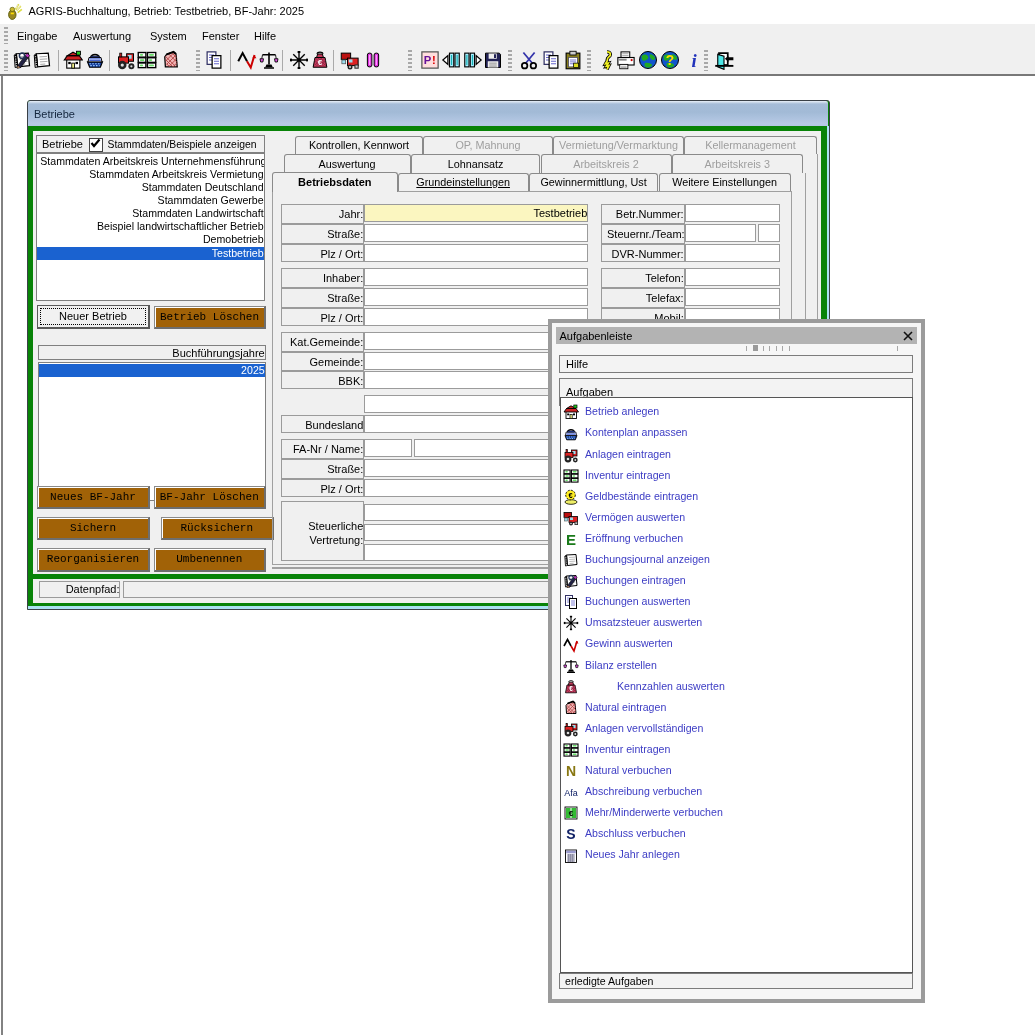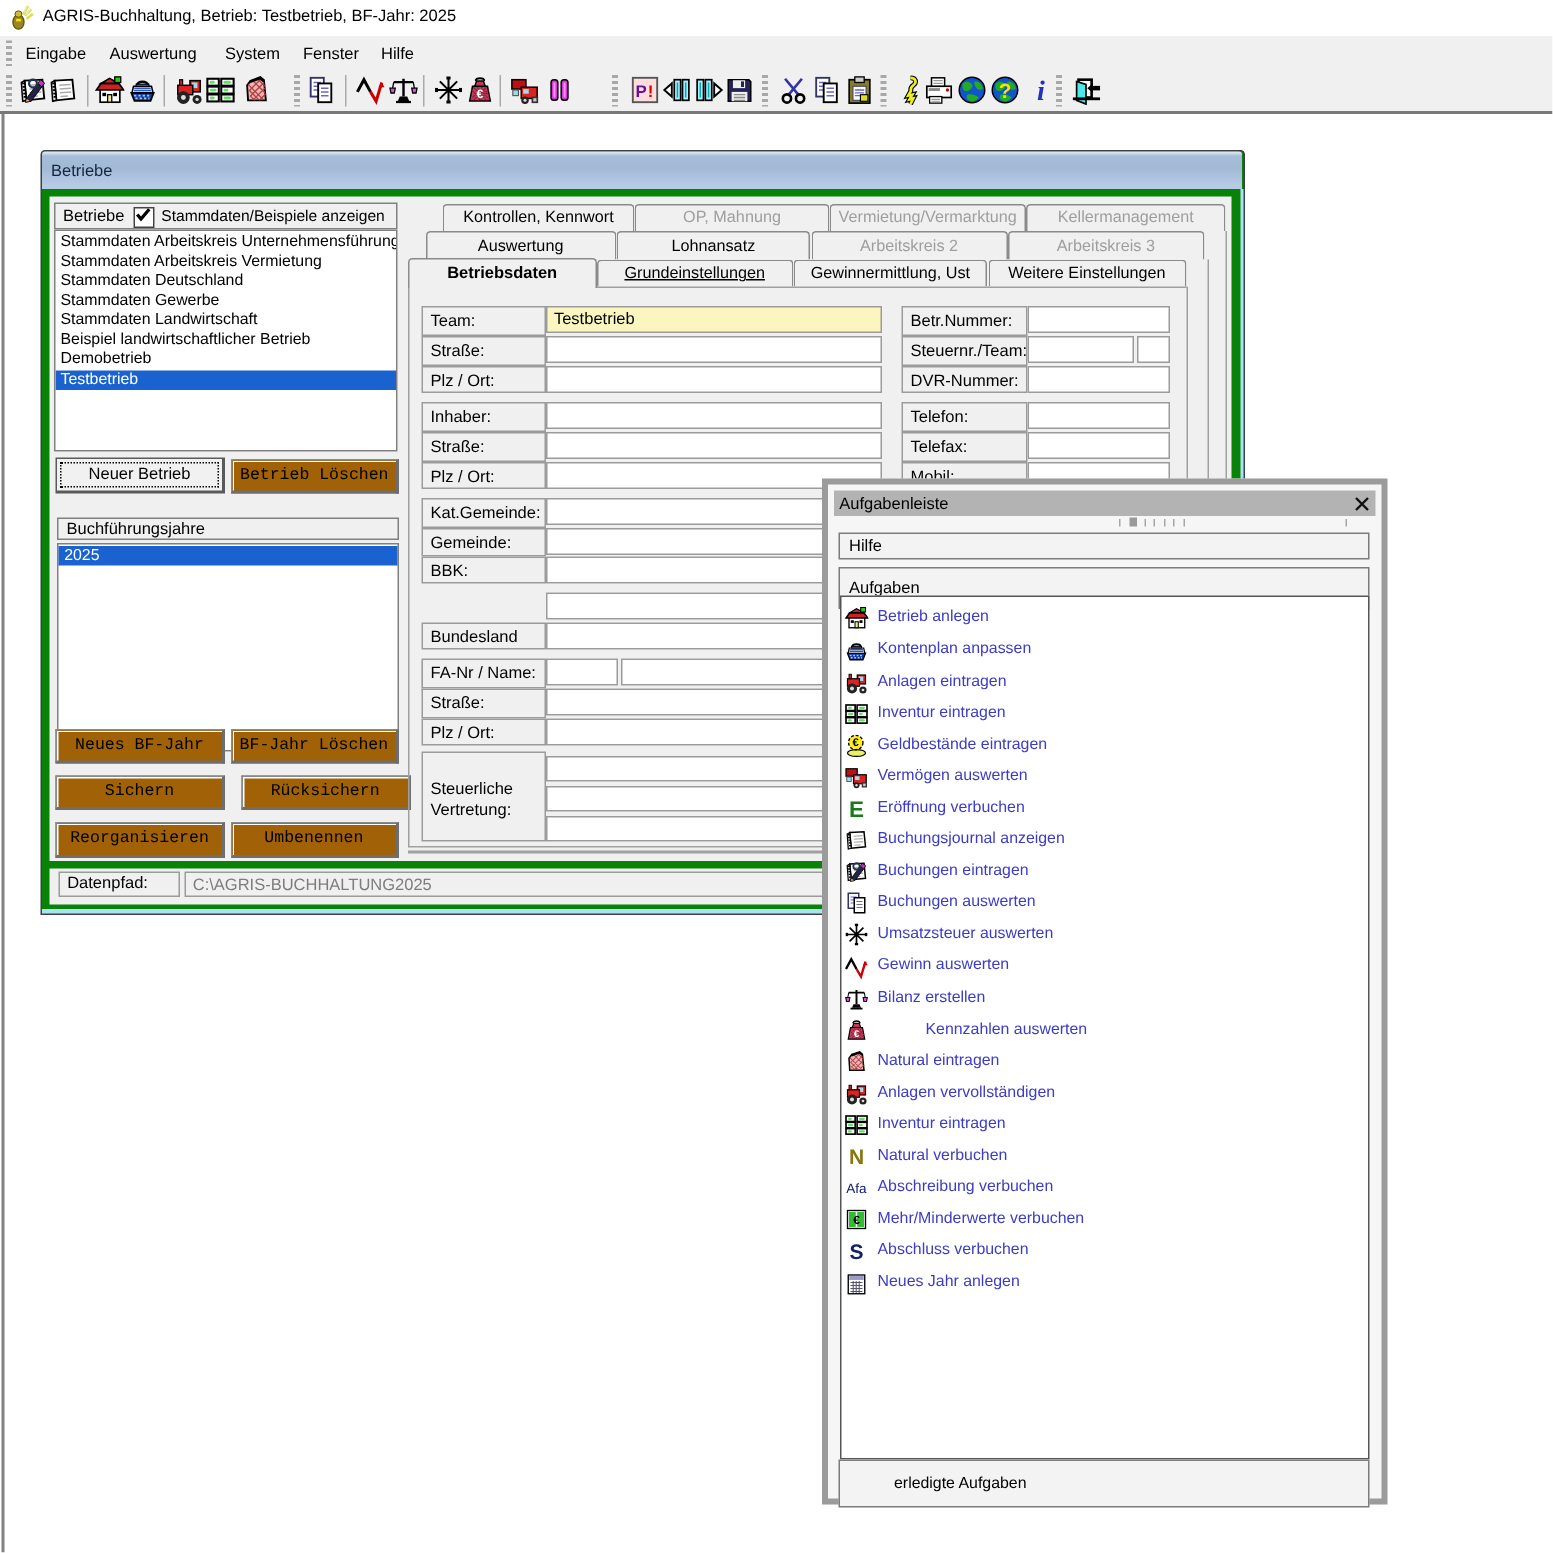--- a/index.html
+++ b/index.html
@@ -1,19 +1,19 @@
 <!DOCTYPE html>
 <html><head>
 <meta charset="utf-8">
 <style>
   html,body{margin:0;padding:0;}
   body{width:1035px;height:1035px;overflow:hidden;background:#fff;
        font-family:"Liberation Sans",sans-serif;color:#000;}
   .a{position:absolute;}
-  #root{position:relative;width:1035px;height:1035px;overflow:hidden;}
+  #root{position:relative;width:1035px;height:1035px;overflow:hidden;text-align:right;}
   .cell{background:#f0f0f0;border:1px solid #9b9b9b;box-sizing:border-box;}
   .field{background:#fff;border:1px solid #9b9b9b;box-sizing:border-box;}
   .lbl{font-size:11px;line-height:19px;padding-left:5px;white-space:nowrap;}
   .btn{background:#a16207;border-top:1px solid #8a8a8a;border-left:1px solid #8a8a8a;
        border-right:2px solid #6e6e6e;border-bottom:2px solid #6e6e6e;
        box-shadow:inset 1px 1px 0 #ffffff;box-sizing:border-box;
        display:flex;align-items:center;justify-content:center;font-size:11px;font-family:Liberation Mono, monospace;}
   .tab{background:#f0f0f0;border:1px solid #8a8a8a;border-bottom:none;
        border-radius:3px 3px 0 0;box-sizing:border-box;
        display:flex;align-items:center;justify-content:center;
@@ -319,21 +319,21 @@
   <div class="a vline" style="left:272.3px;top:190.5px;height:373.3px;"></div>
   <div class="a vline" style="left:791px;top:190.5px;height:373.3px;"></div>
   <div class="a hline" style="left:272.3px;top:190.5px;width:519px;"></div>
   <div class="a hline" style="left:272.3px;top:563.8px;width:519px;"></div>
   <div class="a vline" style="left:805px;top:172.6px;height:394.4px;"></div>
   <div class="a hline" style="left:272.3px;top:567px;width:533px;"></div>
   <div class="a vline" style="left:817.3px;top:154.2px;height:414.1px;"></div>
   <div class="a hline" style="left:272.3px;top:568.3px;width:545px;"></div>
   <div class="a tab" style="left:272px;top:171.6px;width:125.6px;height:20.4px;background:#f0f0f0;font-weight:bold;border-bottom:none;font-size:11px;">Betriebsdaten</div>
   <div class="a cell" style="left:281px;top:204.2px;width:83.3px;height:19.8px;">
-      <div class="lbl">Team:</div>
+      <div class="lbl">Jahr:</div>
     </div>
   <div class="a field" style="left:364.3px;top:204.2px;width:224px;height:18px;background:#fbf6c0;">
       <div style="font-size:11px;line-height:17px;padding-left:4px;">Testbetrieb</div>
     </div>
   <div class="a cell" style="left:281px;top:224px;width:83.3px;height:19.8px;">
       <div class="lbl">Straße:</div>
     </div>
   <div class="a field" style="left:364.3px;top:224px;width:224px;height:18px;background:#fff;"></div>
   <div class="a cell" style="left:281px;top:243.8px;width:83.3px;height:18px;">
       <div class="lbl">Plz / Ort:</div>
@@ -624,16 +624,16 @@
   <div class="a item" style="left:585px;top:827.3px;">Abschluss verbuchen</div>
   <svg class="a" style="left:562.5px;top:847.5px;" width="16" height="16" viewBox="0 0 16 16">
       <rect x="2.5" y="2" width="11" height="12.5" fill="#fff" stroke="#000" stroke-width=".9"></rect>
       <rect x="3.2" y="2.7" width="9.6" height="2.6" fill="#99c"></rect>
       <g stroke="#557" stroke-width=".7">
         <path d="M4 7 h8 M4 9 h8 M4 11 h8 M4 13 h8"></path>
         <path d="M5.8 6 v8 M7.8 6 v8 M9.8 6 v8"></path>
       </g>
     </svg>
   <div class="a item" style="left:585px;top:848.4px;">Neues Jahr anlegen</div>
-  <div class="a bar" style="left:559px;top:973.4px;width:353.5px;height:32px;padding-left:31px;">
+  <div class="a bar" style="left:559px;top:973.4px;width:353.5px;height:16px;">
       <span style="padding-left:5px;font-size:10.6px;">erledigte Aufgaben</span>
     </div>
   </div>
 
 </body></html>

